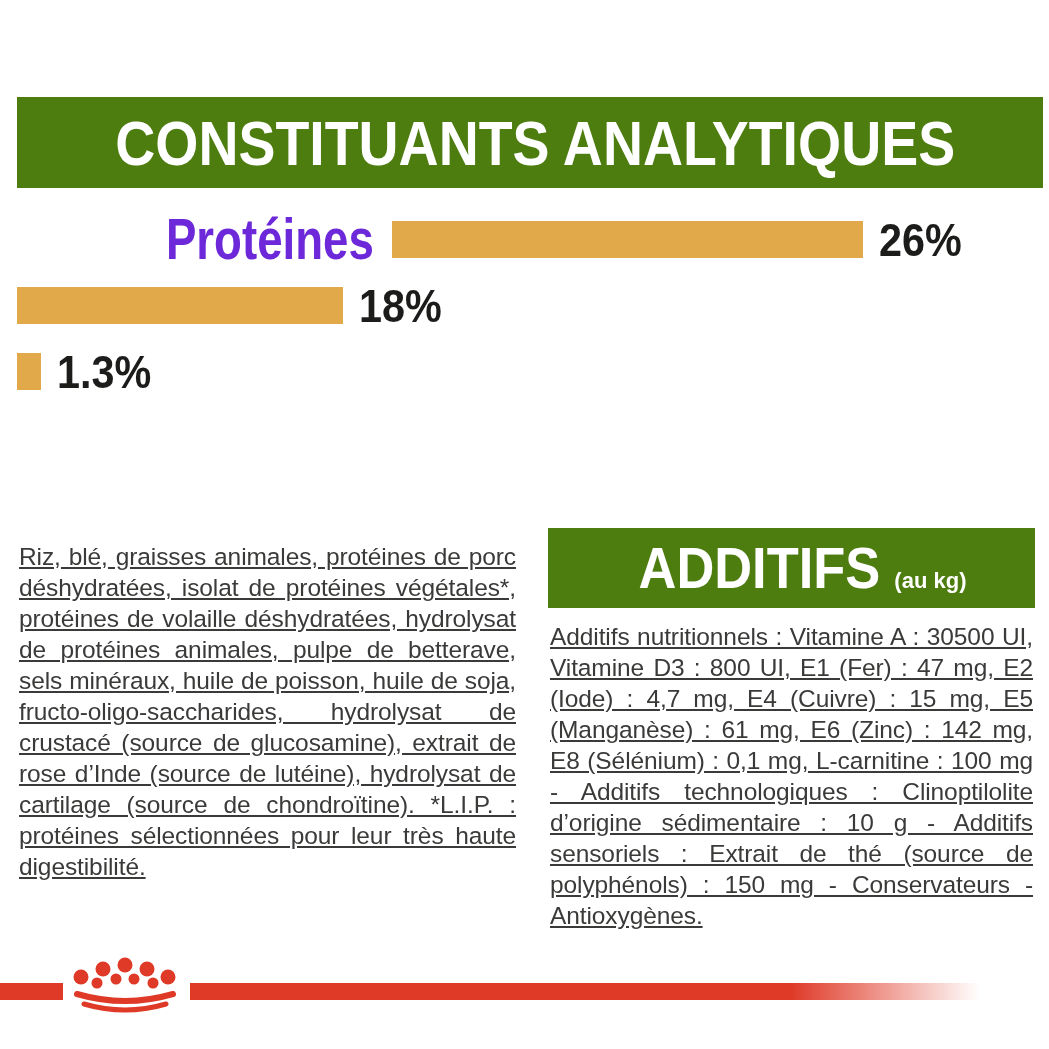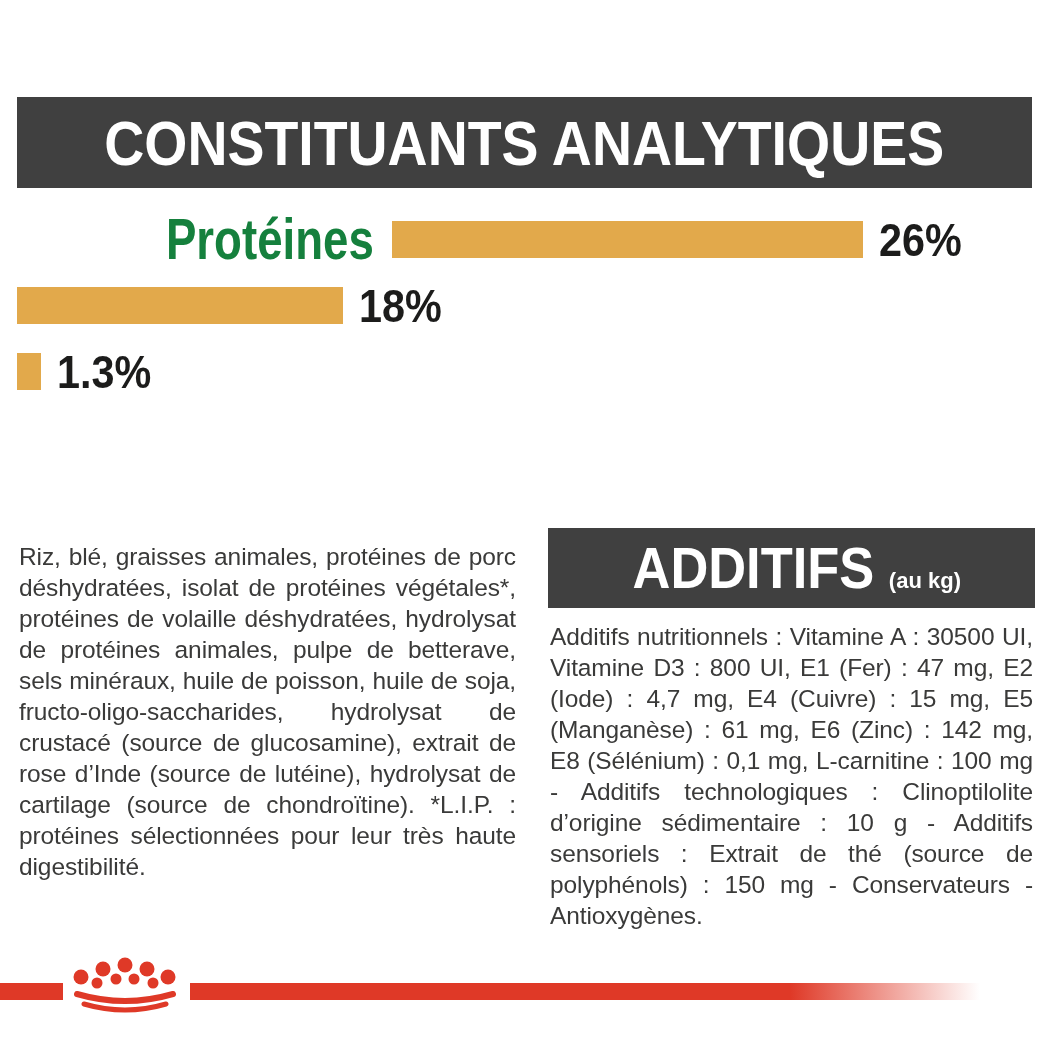--- a/index.html
+++ b/index.html
@@ -1,35 +1,35 @@
 <!DOCTYPE html>
 <html><head>
 <meta charset="utf-8">
 <style>
   html,body{margin:0;padding:0;}
   .page{
     position:relative;width:1049px;height:1049px;background:#ffffff;overflow:hidden;
     font-family:"Liberation Sans","DejaVu Sans",sans-serif;
   }
-  .gold{background:#404040;}
+  .gold{background:#4d7c0f;padding-left:11px;}
   
   .an-header{
     position:absolute;left:17px;top:97px;width:1015px;height:91px;
     display:flex;align-items:center;justify-content:center;
   }
   .an-header .ttl{
     color:#ffffff;font-weight:bold;font-size:63px;letter-spacing:0px;white-space:nowrap;
     display:inline-block;transform:scaleX(0.88);transform-origin:center center;
   }
   
   .chart{position:absolute;left:17px;top:206px;width:1015px;}
   .crow{display:flex;align-items:center;height:66px;}
   .clabel{
     width:375px;box-sizing:border-box;padding-right:18px;text-align:right;
-    font-weight:bold;color:#15803d;white-space:nowrap;flex:none;
+    font-weight:bold;color:#6d28d9;white-space:nowrap;flex:none;
   }
   .clabel span{display:inline-block;transform-origin:right center;white-space:nowrap;}
   .crow.r0 .clabel span{font-size:57px;transform:scaleX(0.80);}
   .crow.r1 .clabel span{font-size:46px;transform:scaleX(0.58);}
   .crow.r2 .clabel span{font-size:54px;transform:scaleX(0.66);}
   .cbar{height:37px;background:#E2A94B;flex:none;}
   .cval{
     font-weight:bold;font-size:47px;color:#1C1C1B;margin-left:16px;white-space:nowrap;
     display:inline-block;transform:scaleX(0.88);transform-origin:left center;
   }
@@ -43,21 +43,21 @@
   .sec-bar .inner{display:flex;align-items:baseline;justify-content:center;height:80px;line-height:80px;width:100%;}
   .sec-title{
     color:#ffffff;font-weight:bold;font-size:57px;white-space:nowrap;
     display:inline-block;transform:scaleX(0.92);transform-origin:center center;
   }
   .sec-sub{
     color:#ffffff;font-weight:bold;font-size:22px;margin-left:4px;white-space:nowrap;
   }
   .body-text{
     margin:13px 2px 0 2px;font-size:24.5px;line-height:31px;color:#3A3A39;
-    text-align:justify;letter-spacing:-0.1px;
+    text-align:justify;letter-spacing:-0.1px;text-decoration:underline;
   }
   
   .line-left{position:absolute;left:0;top:983px;width:63px;height:17px;background:#DF3927;}
   .line-right{
     position:absolute;left:190px;top:983px;width:790px;height:17px;
     background:linear-gradient(90deg,#DF3927 0%,#DF3927 76%,rgba(223,57,39,0) 100%);
   }
   .crown{position:absolute;left:63px;top:954px;width:127px;height:66px;}
 </style>
 </head>

